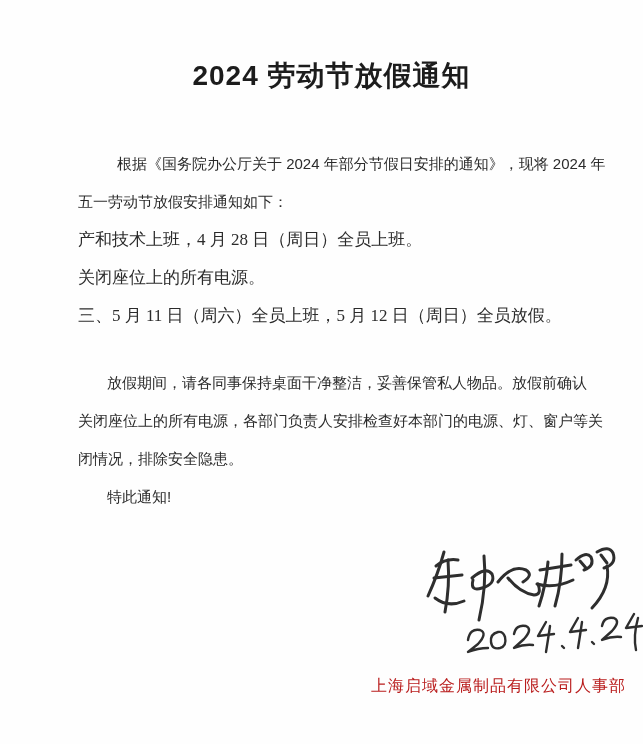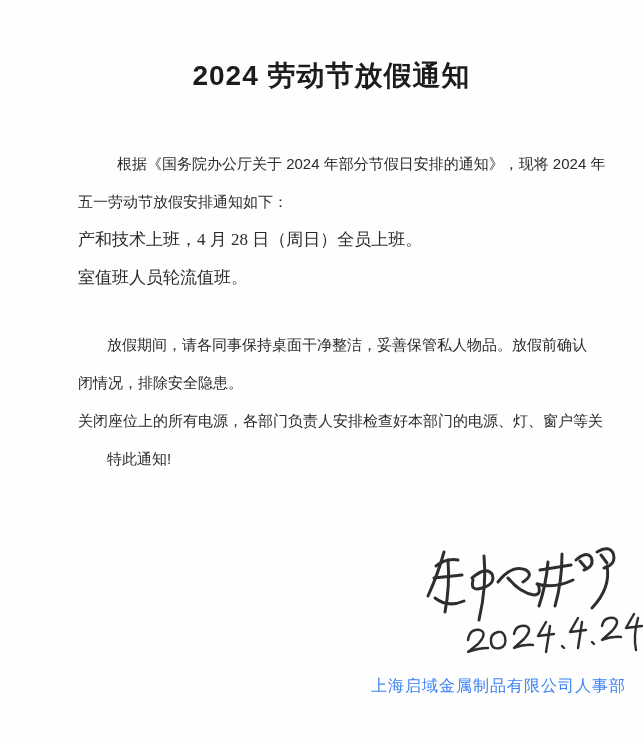--- a/index.html
+++ b/index.html
@@ -39,44 +39,45 @@
   .sig-stroke{fill:none;stroke:#2e2e2e;stroke-linecap:round;stroke-linejoin:round;}
   .sig-name{stroke-width:3;}
   .sig-date{stroke-width:2.4;}
   .visually-hidden{
     position:absolute;width:1px;height:1px;overflow:hidden;
     clip:rect(0 0 0 0);white-space:nowrap;
   }
   .footer-line{
     position:absolute;right:65px;white-space:nowrap;
     font-family:"Liberation Sans","DejaVu Sans",sans-serif;
-    color:#3b82f6;
+    color:#b91c1c;
   }
   .footer-dept{top:676px;font-size:16px;letter-spacing:1px;font-weight:500;}
   .footer-date{top:712px;font-size:16px;letter-spacing:1px;}
 </style>
 </head>
 <body>
 
 <div class="page">
 
   <h1 class="doc-title">2024 劳动节放假通知</h1>
 
   <div class="body-text">
     <div class="line sans indent-lg">根据《国务院办公厅关于 2024 年部分节假日安排的通知》，现将 2024 年</div>
     <div class="line sans">五一劳动节放假安排通知如下：</div>
 
     <div class="line serif">产和技术上班，4 月 28 日（周日）全员上班。</div>
 
-    <div class="line serif">室值班人员轮流值班。</div>
+    <div class="line serif">关闭座位上的所有电源。</div>
 
+    <div class="line serif">三、5 月 11 日（周六）全员上班，5 月 12 日（周日）全员放假。</div>
 
     <div class="line sans indent-sm gap-top">放假期间，请各同事保持桌面干净整洁，妥善保管私人物品。放假前确认</div>
+    <div class="line sans">关闭座位上的所有电源，各部门负责人安排检查好本部门的电源、灯、窗户等关</div>
     <div class="line sans">闭情况，排除安全隐患。</div>
-    <div class="line sans">关闭座位上的所有电源，各部门负责人安排检查好本部门的电源、灯、窗户等关</div>
 
     <div class="line sans indent-sm">特此通知!</div>
   </div>
 
   <div class="signature">
     <span class="visually-hidden">钟飞翔</span>
     <span class="visually-hidden">2024.4.24</span>
     <svg width="225" height="140" viewBox="0 0 225 140">
 
       <path class="sig-stroke sig-name" d="M24,12 Q18,34 8,56"></path>

